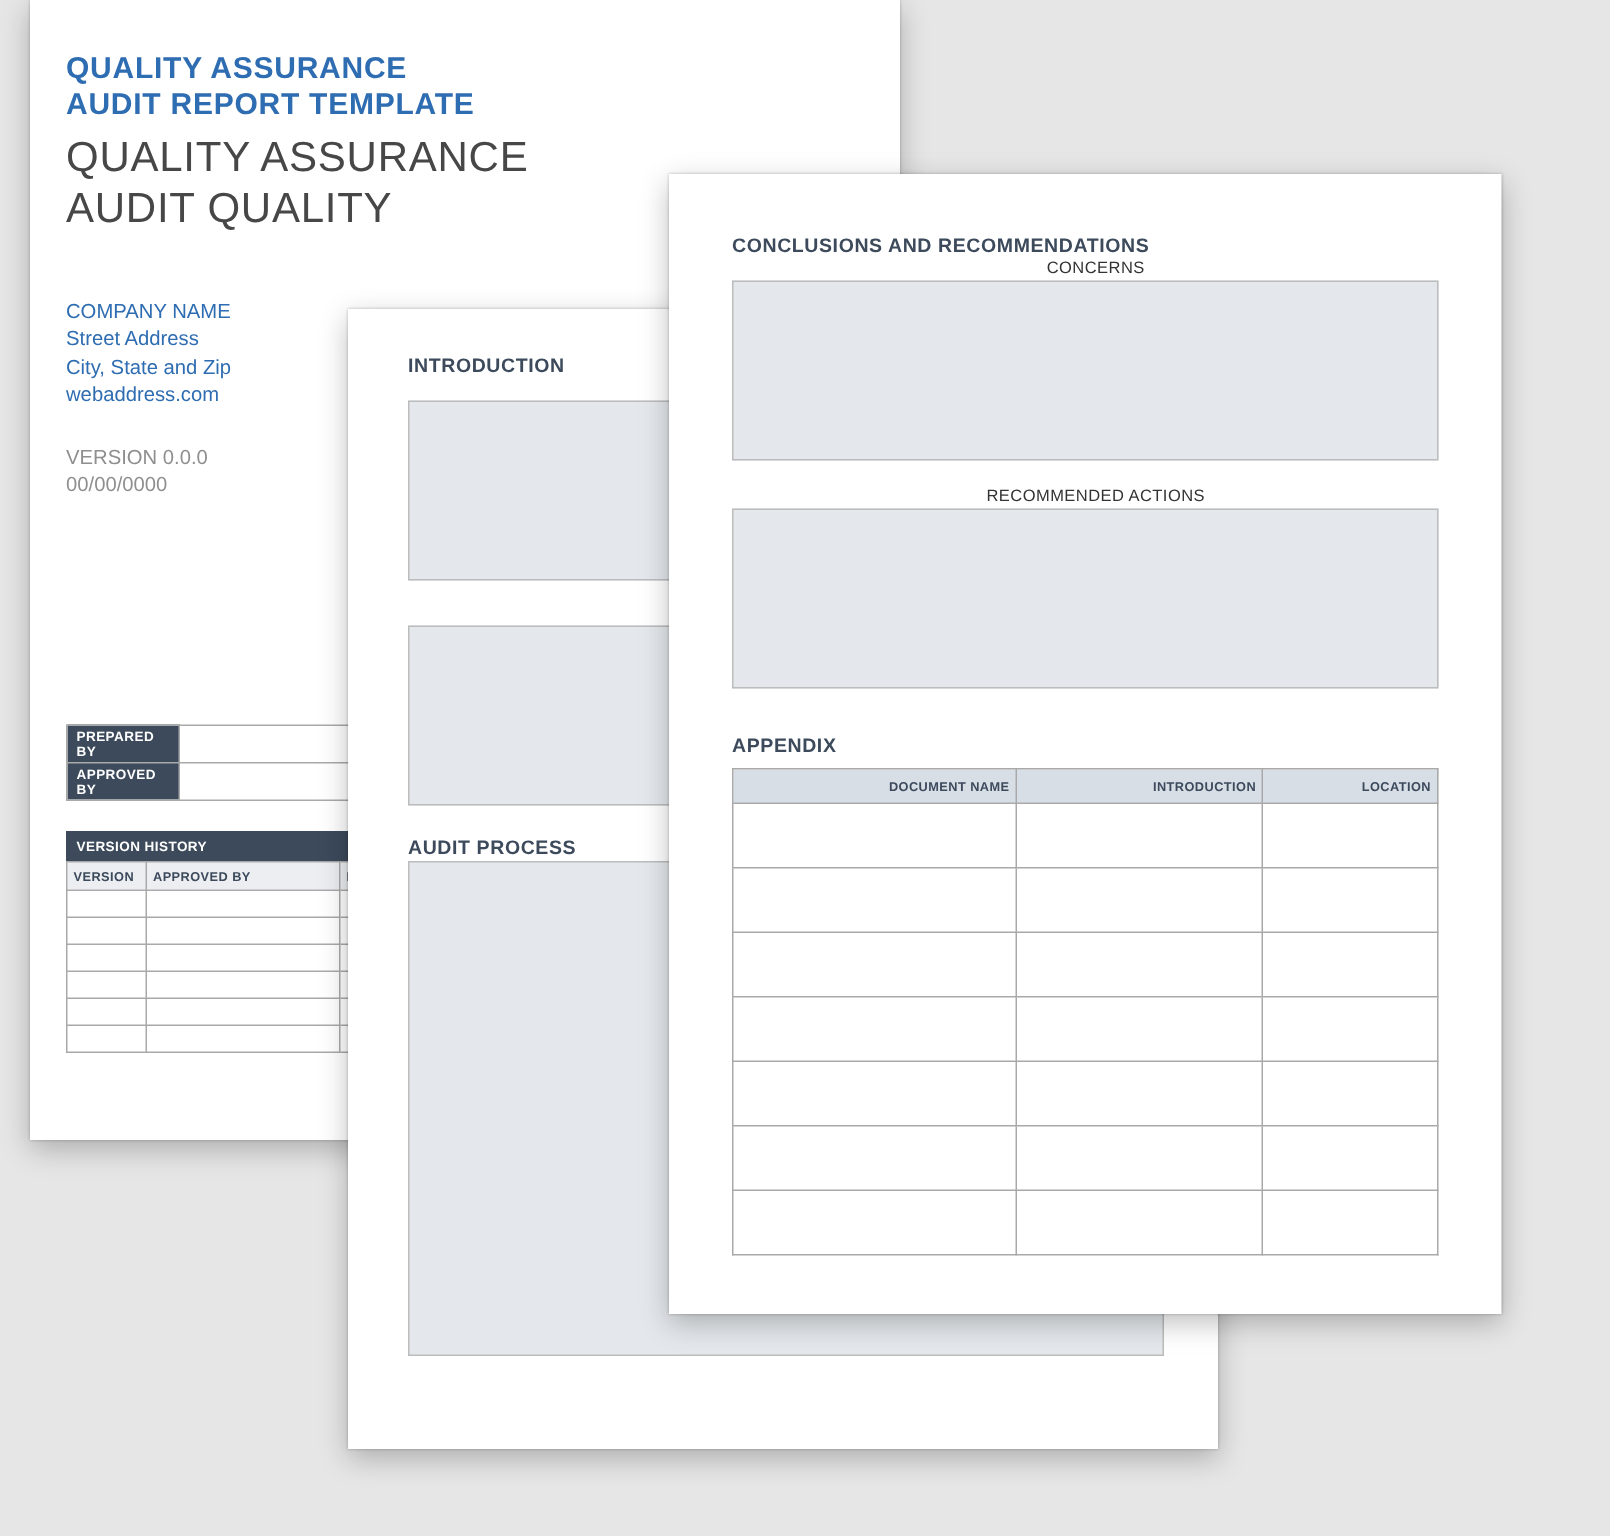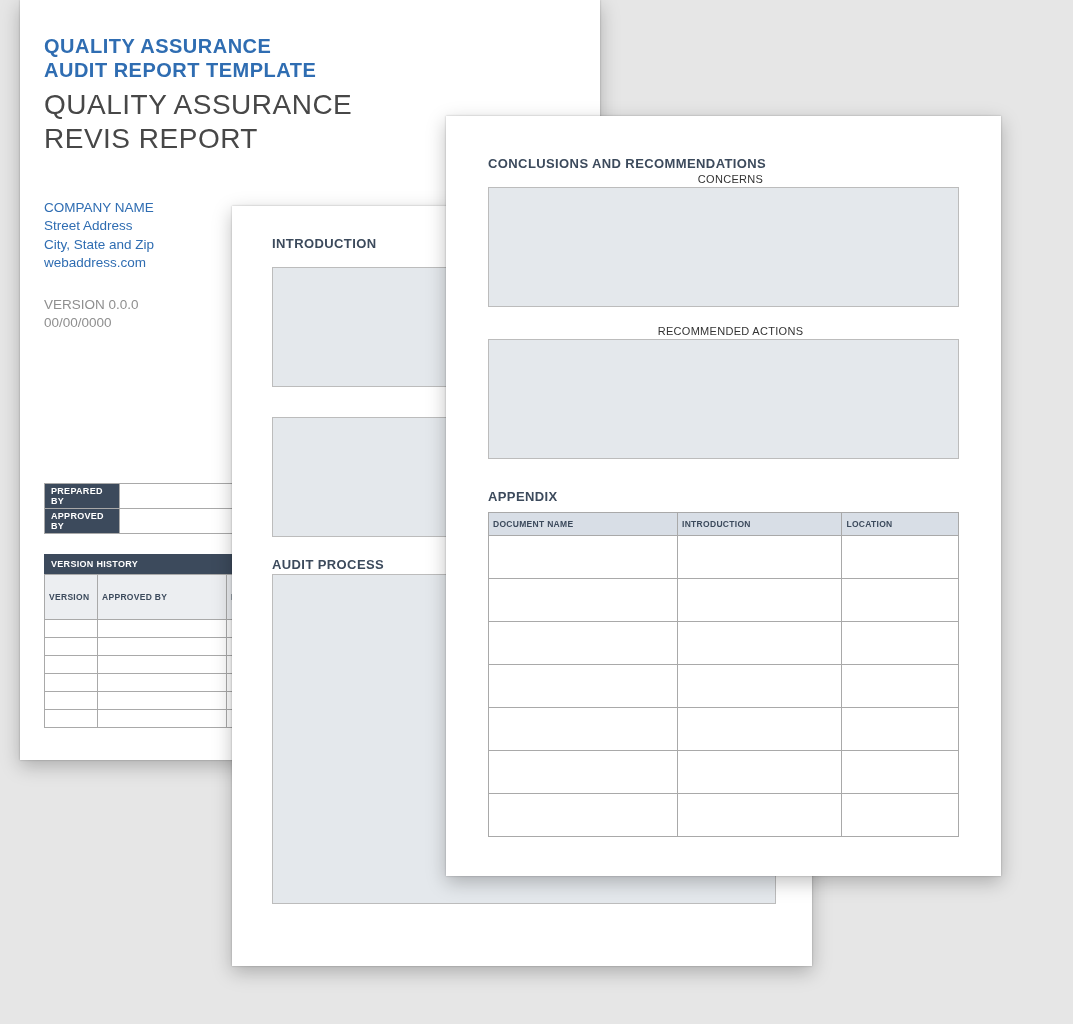--- a/index.html
+++ b/index.html
@@ -92,21 +92,21 @@
   }
   .p1-vertbl {
     width: 100%;
     border-collapse: collapse;
   }
   .p1-vertbl th {
     background: #eceef1;
     font-size: 8.5px;
     font-weight: 700;
     color: #3c4a5c;
-    padding: 17px 4px;
+    padding: 4px 4px;
     border: 1px solid #a9a9a9;
     text-align: left;
     letter-spacing: 0.3px;
   }
   .p1-vertbl td {
     border: 1px solid #a9a9a9;
     height: 15px;
     font-size: 9px;
   }
   .p1-vertbl .c-version { width: 44px; }
@@ -161,41 +161,41 @@
     border-collapse: collapse;
     margin-top: 8px;
   }
   .p3-tbl th {
     background: #d8dee6;
     font-size: 8.5px;
     font-weight: 700;
     color: #3c4a5c;
     padding: 6px 4px;
     border: 1px solid #a9a9a9;
-    text-align: left;
+    text-align: right;
     letter-spacing: 0.3px;
   }
   .p3-tbl td {
     border: 1px solid #a9a9a9;
     height: 40px;
   }
 </style>
 </head>
 <body>
 
 <div class="canvas">
 
   <div class="page page1">
     <div class="p1-titleblock">
       <div>QUALITY ASSURANCE</div>
       <div>AUDIT REPORT TEMPLATE</div>
     </div>
     <div class="p1-subtitle">
       <div>QUALITY ASSURANCE</div>
-      <div>REVIS REPORT</div>
+      <div>AUDIT QUALITY</div>
     </div>
 
     <div class="p1-company">
       <div>COMPANY NAME</div>
       <div>Street Address</div>
       <div>City, State and Zip</div>
       <div>webaddress.com</div>
     </div>
 
     <div class="p1-version">

